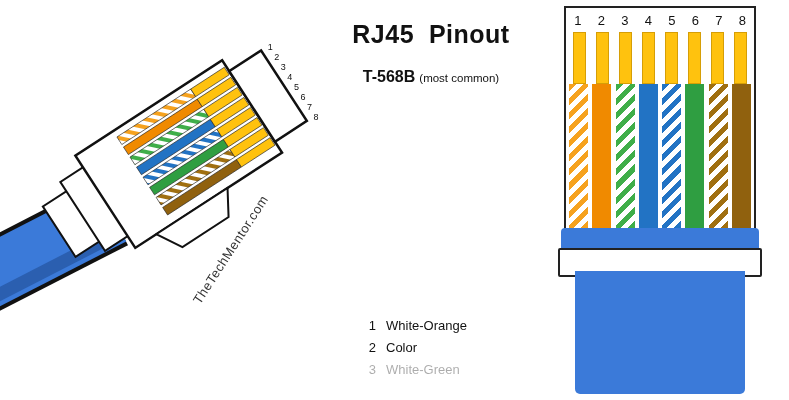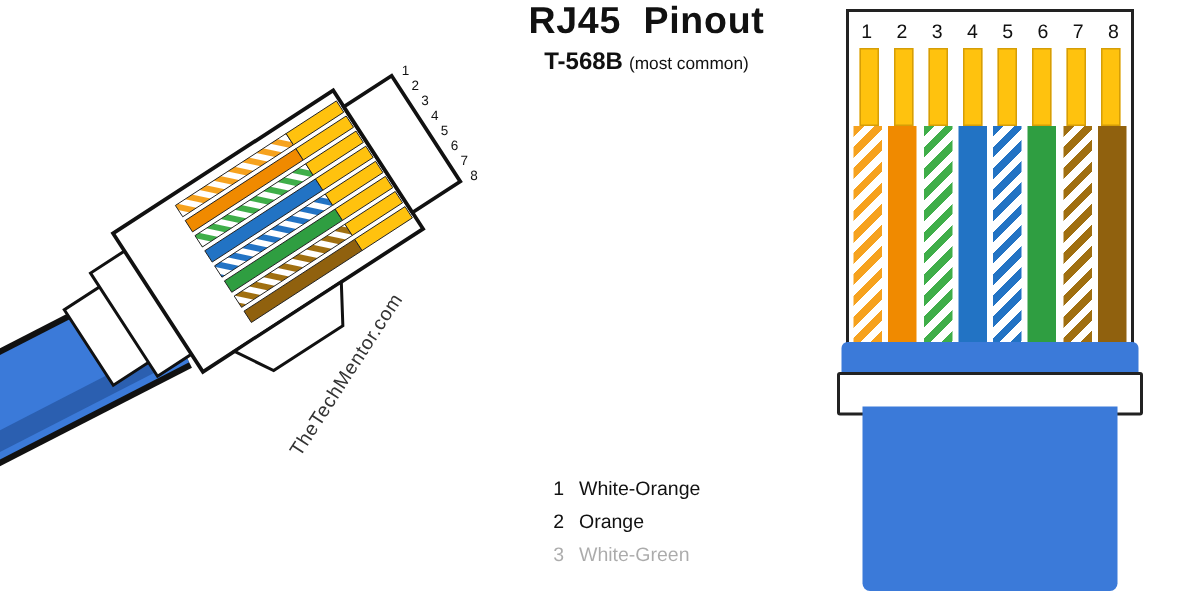--- a/index.html
+++ b/index.html
@@ -1,22 +1,22 @@
 <!DOCTYPE html>
 <html><head>
 <meta charset="utf-8">
 <style>
   html,body{margin:0;padding:0;background:#fff;}
   .page{position:relative;width:789px;height:400px;background:#ffffff;overflow:hidden;
         font-family:"Liberation Sans",sans-serif;color:#111;}
 
   
-  .header{position:absolute;left:336px;top:0;width:190px;text-align:center;}
+  .header{position:absolute;left:336px;top:20px;width:190px;text-align:center;}
   .title{font-size:25px;font-weight:bold;white-space:pre;letter-spacing:.5px;}
-  .subtitle{margin-top:4px;}
+  .subtitle{margin-top:19px;}
   .standard{font-size:16px;font-weight:bold;}
   .standard-note{font-size:11.5px;font-weight:normal;margin-left:4px;}
 
   
   .pin-order{position:absolute;left:368px;top:318px;font-size:13px;}
   .pin-order-heading{text-decoration:underline;margin-bottom:8px;}
   .pin-order-list .row{display:flex;gap:10px;margin-bottom:7px;}
   .pin-order-list .row .n{width:8px;text-align:right;}
   .pin-order-list .row:nth-child(3){opacity:.35;}
 
@@ -112,21 +112,21 @@
   </div>
 
   <div class="pin-order">
     <div class="pin-order-list">
         <div class="row">
           <span class="n">1</span>
           <span>White-Orange</span>
         </div>
         <div class="row">
           <span class="n">2</span>
-          <span>Orange</span>
+          <span>Color</span>
         </div>
         <div class="row">
           <span class="n">3</span>
           <span>White-Green</span>
         </div>
       </div>
   </div>
 
   <div class="rj-right">
     <div class="rj-head">

